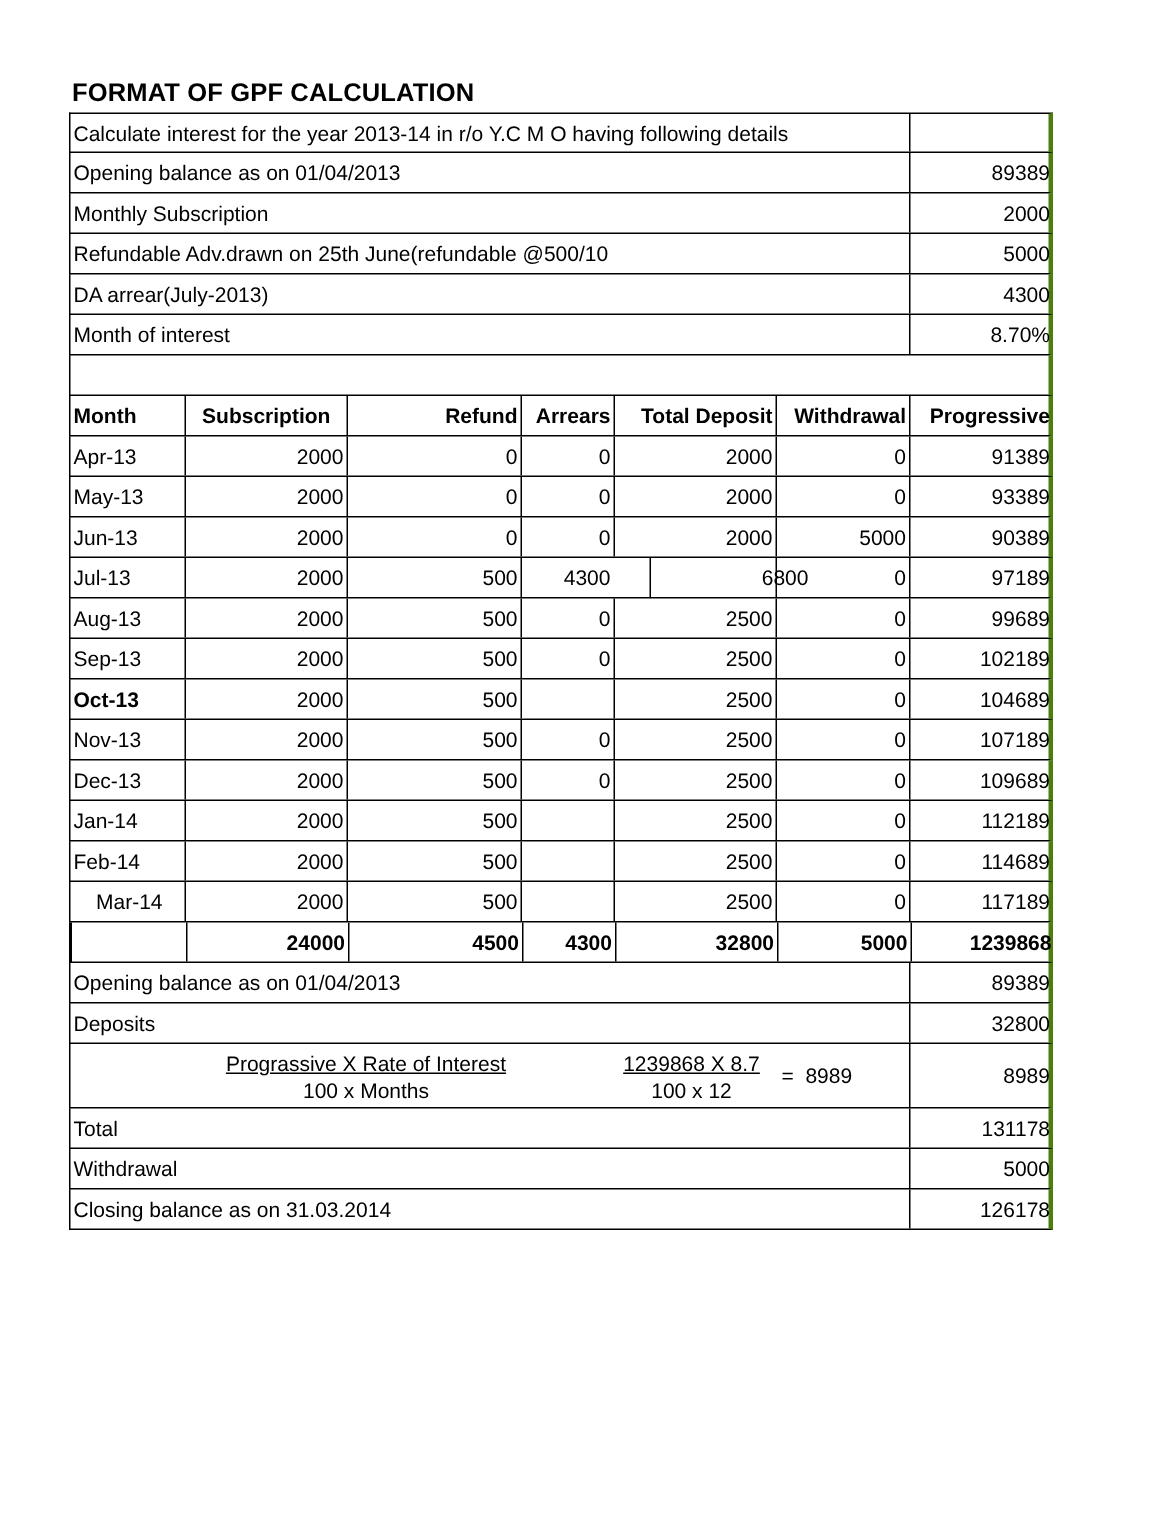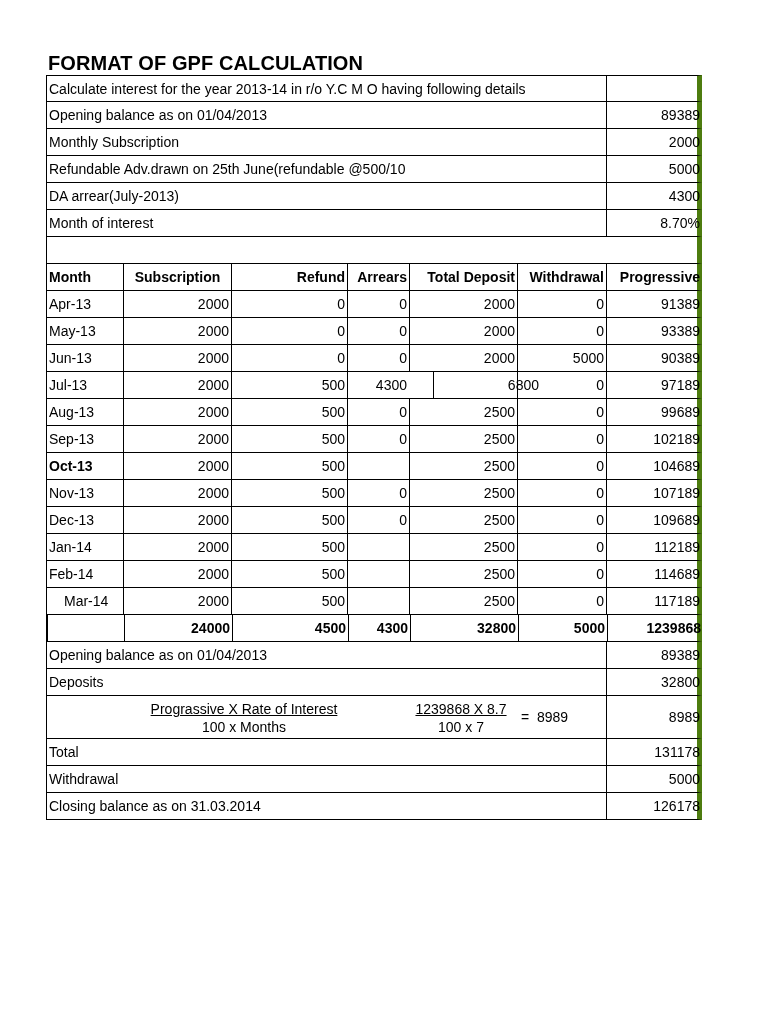--- a/index.html
+++ b/index.html
@@ -1,19 +1,19 @@
 <!DOCTYPE html>
 <html><head>
 <meta charset="utf-8">
 <style>
   html, body { margin:0; padding:0; background:#ffffff; }
   body { width:770px; height:1024px; position:relative; font-family:"Liberation Sans", sans-serif; color:#000; }
-  .title { position:absolute; left:48px; top:52px; font-size:20px; font-weight:bold; letter-spacing:0.1px; }
+  .title { position:absolute; left:48px; top:52px; font-size:17px; font-weight:bold; letter-spacing:0.1px; }
   .sheet { position:absolute; left:46px; top:75px; width:656px; }
-  .row { position:relative; height:27px; border-left:1px solid #000; border-right:5px solid #4d7c0f; border-bottom:1px solid #000; box-sizing:border-box; font-size:14px; }
+  .row { position:relative; height:27px; border-left:1px solid #000; border-right:3px solid #4d7c0f; border-bottom:1px solid #000; box-sizing:border-box; font-size:14px; }
   .row.first { border-top:1px solid #000; }
   .cell { position:absolute; top:0; bottom:0; display:flex; align-items:center; box-sizing:border-box; padding:0 2px; white-space:nowrap; }
   .r { justify-content:flex-end; }
   .l { justify-content:flex-start; }
   .vline { border-left:1px solid #000; }
   .bold { font-weight:bold; }
   .tall { height:43px; }
   .frac { position:absolute; top:4px; text-align:center; font-size:14px; line-height:18px; }
   .frac .num { text-decoration:underline; }
 </style>
@@ -189,21 +189,21 @@
     <div class="cell l" style="left:0;width:559px;">Deposits</div>
     <div class="cell r vline" style="left:559px;width:96px;">32800</div>
   </div>
   <div class="row tall">
     <div class="frac" style="left:92px;width:210px;">
       <div class="num">Prograssive X Rate of Interest</div>
       <div>100 x Months</div>
     </div>
     <div class="frac" style="left:362px;width:104px;">
       <div class="num">1239868 X 8.7</div>
-      <div>100 x 7</div>
+      <div>100 x 12</div>
     </div>
     <div class="cell l" style="left:472px;width:80px;white-space:pre;">=  8989</div>
     <div class="cell r vline" style="left:559px;width:96px;">8989</div>
   </div>
   <div class="row">
     <div class="cell l" style="left:0;width:559px;">Total</div>
     <div class="cell r vline" style="left:559px;width:96px;">131178</div>
   </div>
   <div class="row">
     <div class="cell l" style="left:0;width:559px;">Withdrawal</div>

